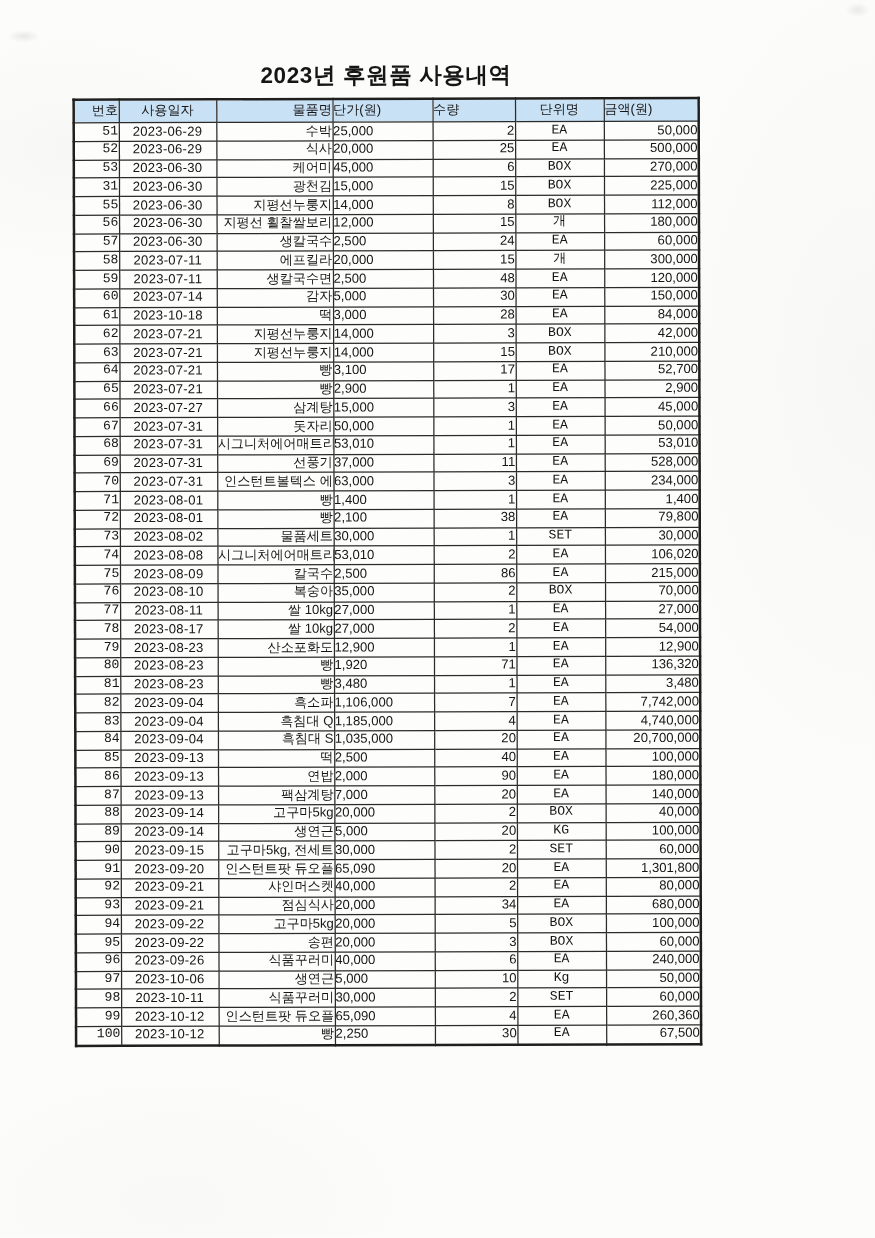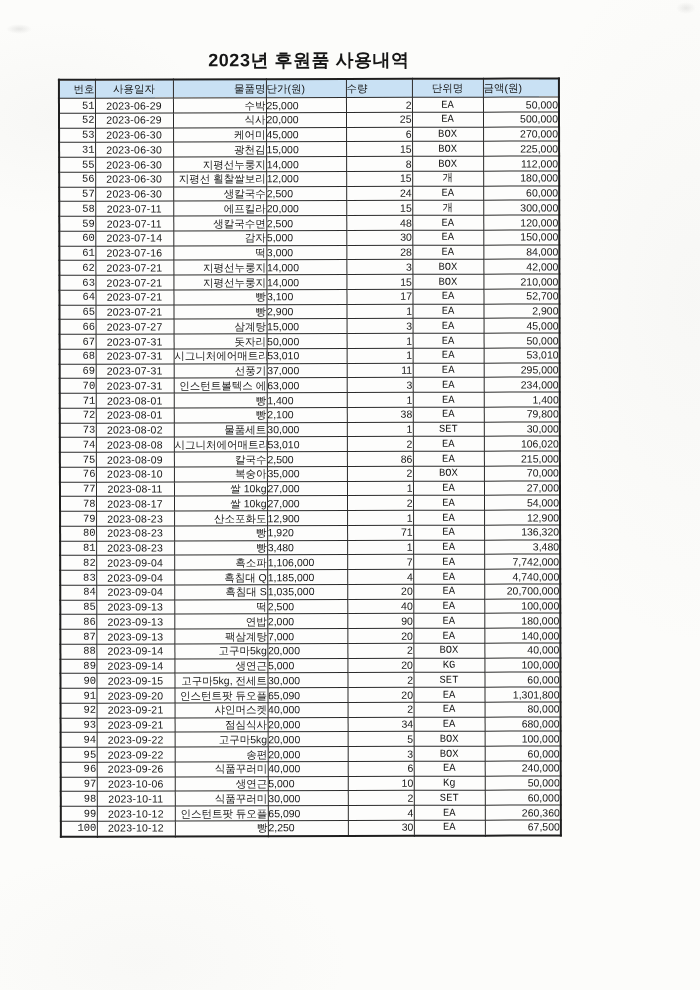--- a/index.html
+++ b/index.html
@@ -217,21 +217,21 @@
     <td class="c-no">60</td>
     <td class="c-date">2023-07-14</td>
     <td class="c-item">감자</td>
     <td class="c-price">5,000</td>
     <td class="c-qty">30</td>
     <td class="c-unit">EA</td>
     <td class="c-amount">150,000</td>
   </tr>
         <tr>
     <td class="c-no">61</td>
-    <td class="c-date">2023-07-16</td>
+    <td class="c-date">2023-10-18</td>
     <td class="c-item">떡</td>
     <td class="c-price">3,000</td>
     <td class="c-qty">28</td>
     <td class="c-unit">EA</td>
     <td class="c-amount">84,000</td>
   </tr>
         <tr>
     <td class="c-no">62</td>
     <td class="c-date">2023-07-21</td>
     <td class="c-item">지평선누룽지</td>
@@ -294,21 +294,21 @@
     <td class="c-unit">EA</td>
     <td class="c-amount">53,010</td>
   </tr>
         <tr>
     <td class="c-no">69</td>
     <td class="c-date">2023-07-31</td>
     <td class="c-item">선풍기</td>
     <td class="c-price">37,000</td>
     <td class="c-qty">11</td>
     <td class="c-unit">EA</td>
-    <td class="c-amount">295,000</td>
+    <td class="c-amount">528,000</td>
   </tr>
         <tr>
     <td class="c-no">70</td>
     <td class="c-date">2023-07-31</td>
     <td class="c-item">인스턴트볼텍스 에</td>
     <td class="c-price">63,000</td>
     <td class="c-qty">3</td>
     <td class="c-unit">EA</td>
     <td class="c-amount">234,000</td>
   </tr>

